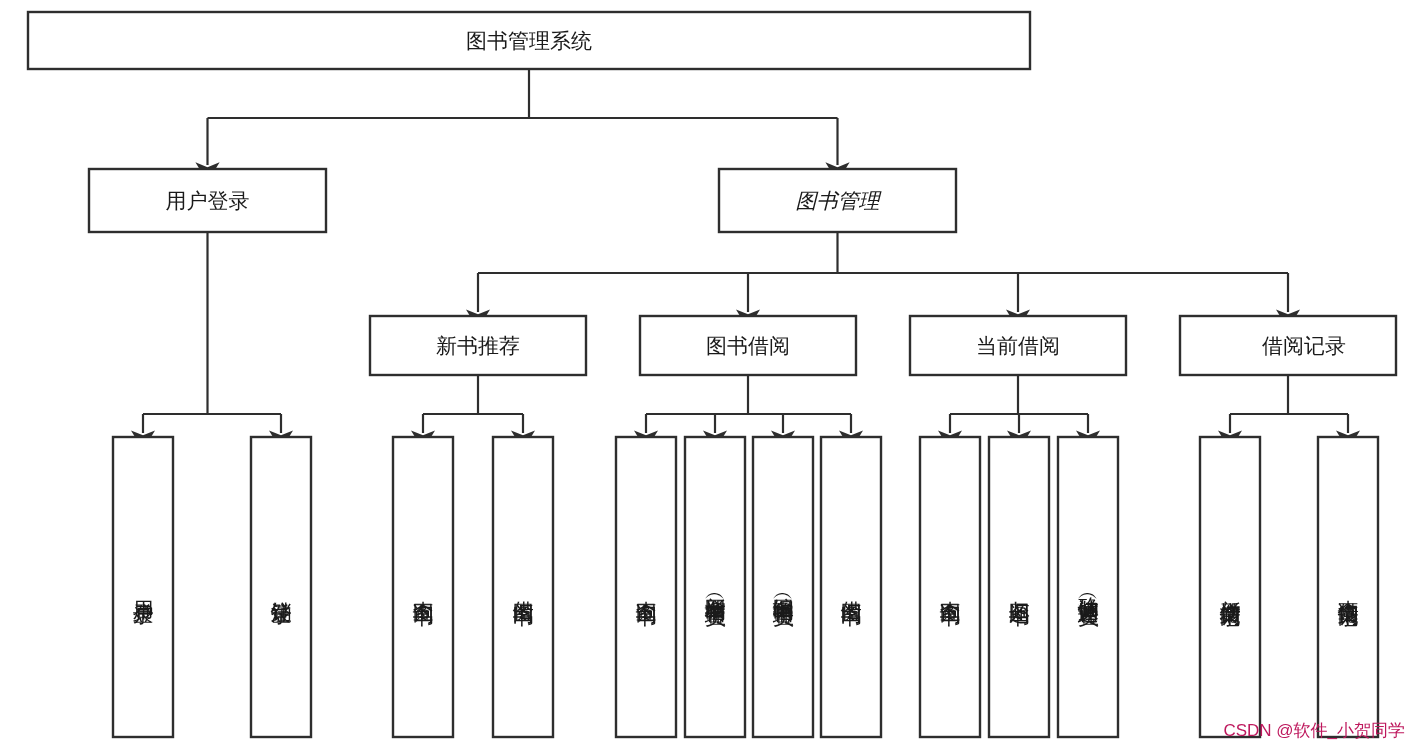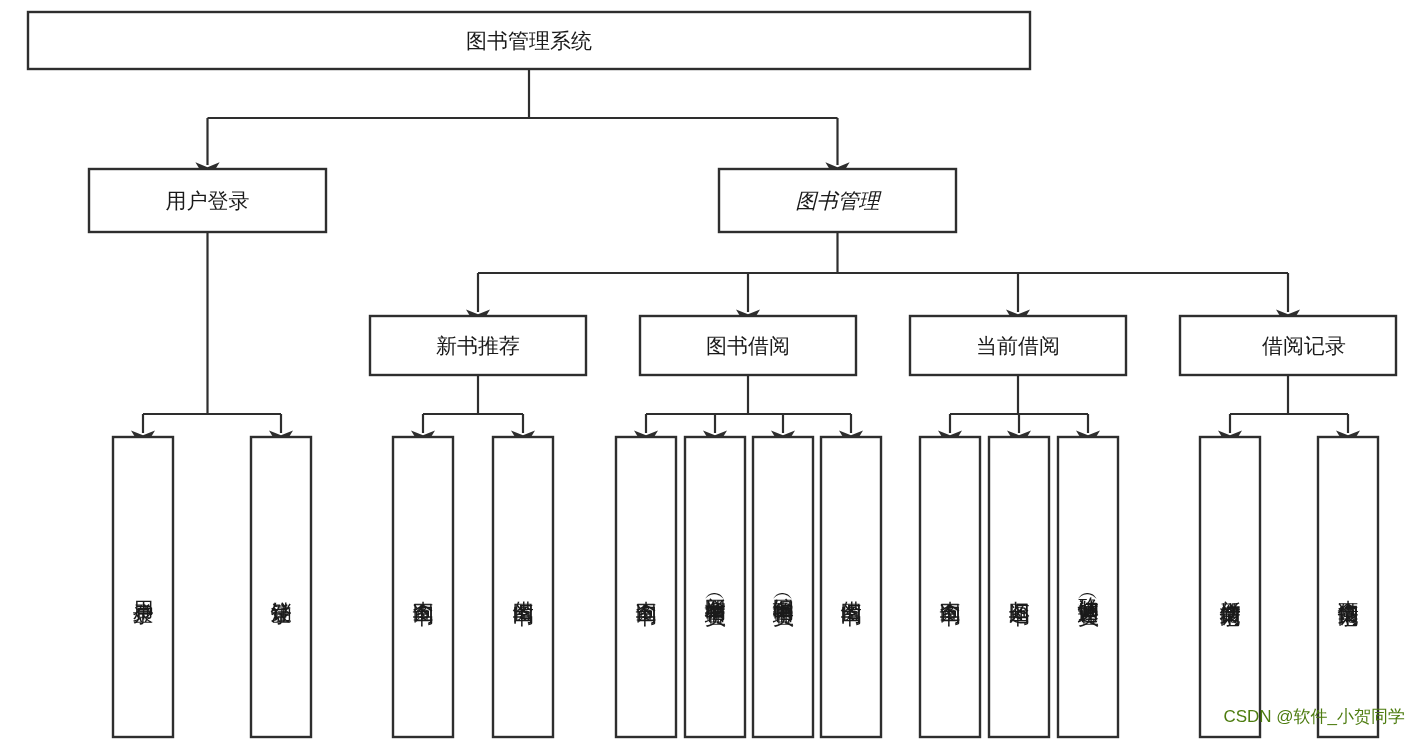--- a/index.html
+++ b/index.html
@@ -57,24 +57,24 @@
     pointer-events: none;
   }
   .connector {
     stroke: #2e2e2e;
     stroke-width: 2.2;
     fill: none;
   }
   .watermark {
     position: absolute;
     right: 8px;
-    bottom: 19px;
+    bottom: 5px;
     font-family: "Liberation Sans", "DejaVu Sans", sans-serif;
     font-size: 17px;
-    color: #4d7c0f;
+    color: #be185d;
     white-space: nowrap;
     pointer-events: none;
   }
 </style>
 </head>
 <body>
 
 <div id="diagram-root">
   <svg class="diagram" id="diagram-svg" viewBox="0 0 1405 747">
     <defs>

